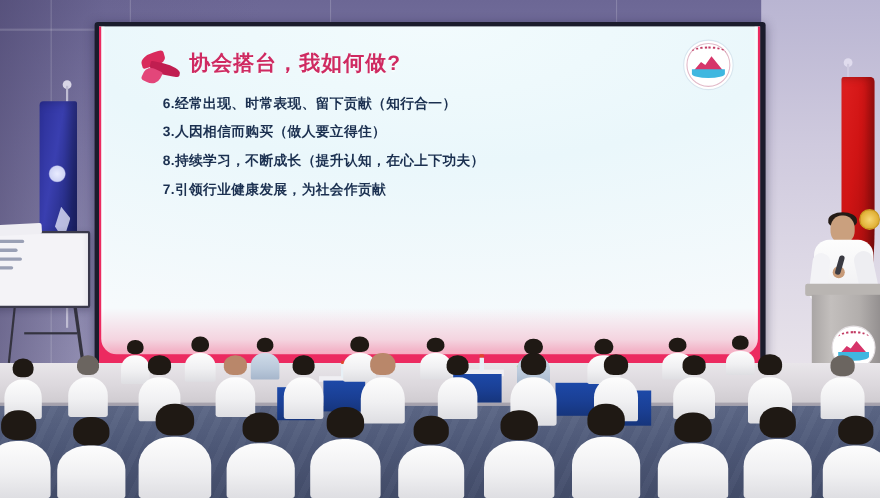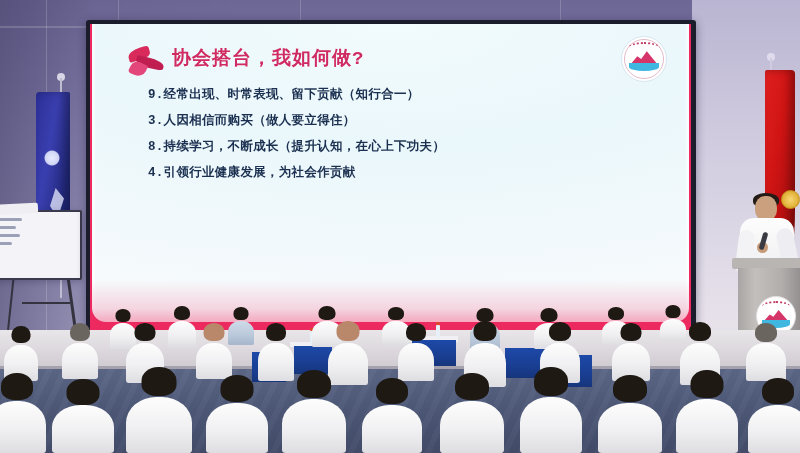--- a/index.html
+++ b/index.html
@@ -31,21 +31,20 @@
   .screen-frame{
     position:absolute;left:86px;top:20px;width:610px;height:318px;
     background:#1b1c2c;border-radius:3px;
     box-shadow:0 2px 10px rgba(30,25,60,.45);
   }
   .screen{
     position:absolute;left:4px;top:4px;right:5px;bottom:6px;
     background:
       radial-gradient(120% 90% at 50% 0%,#f2fbfd 0%,#eaf7fb 45%,#f6fafc 100%);
     overflow:hidden;
-    font-family:Liberation Mono, monospace;
   }
   
   .slide-border{
     position:absolute;left:-14px;right:-14px;top:-40px;bottom:-6px;
     border:16px solid #ec2a60;border-radius:30px;
     box-shadow:inset 0 0 0 3px rgba(255,255,255,.5);
   }
   .slide-glow{
     position:absolute;left:0;right:0;bottom:0;height:52px;
     background:linear-gradient(180deg,rgba(236,42,96,0) 0%,rgba(236,42,96,.18) 55%,rgba(236,42,96,.55) 100%);
@@ -259,24 +258,24 @@
 
         <div class="slide-logo">
           <span class="ring"></span>
           <span class="arc"></span>
           <span class="mtn"></span>
           <span class="water"></span>
         </div>
 
         <div class="slide-list">
           <ol>
-            <li>9.经常出现、时常表现、留下贡献（知行合一）</li>
+            <li>6.经常出现、时常表现、留下贡献（知行合一）</li>
             <li>3.人因相信而购买（做人要立得住）</li>
             <li>8.持续学习，不断成长（提升认知，在心上下功夫）</li>
-            <li>4.引领行业健康发展，为社会作贡献</li>
+            <li>7.引领行业健康发展，为社会作贡献</li>
           </ol>
         </div>
 
         <div class="slide-glow"></div>
       </div>
     </div>
   </div>
 
   <div class="flag-red">
     <div class="knob"></div>

